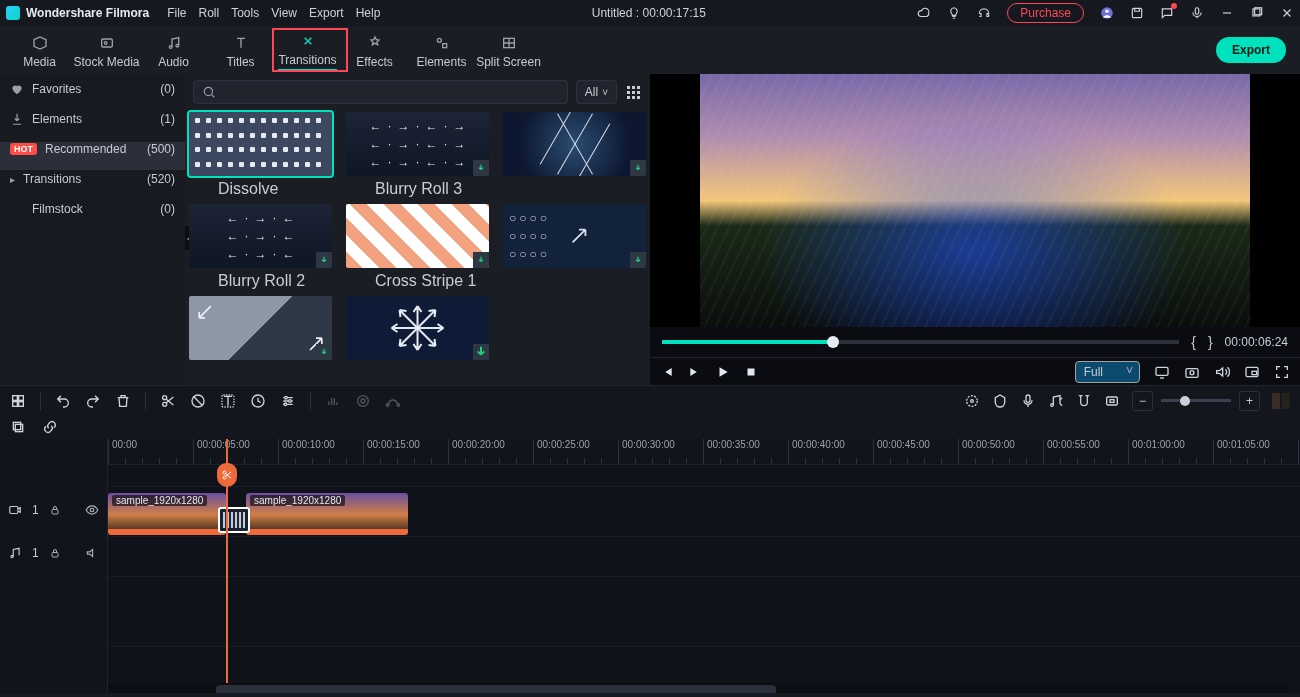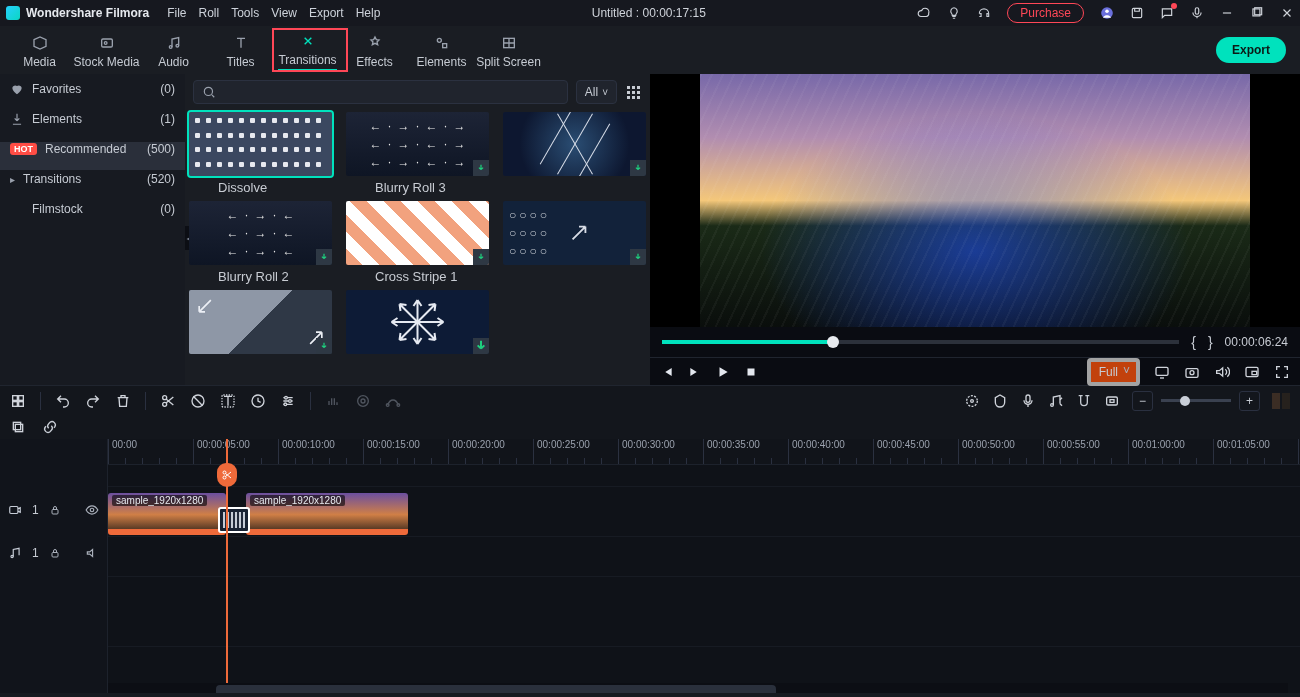--- a/index.html
+++ b/index.html
@@ -58,21 +58,21 @@
   .search input{background:transparent;border:none;outline:none;color:var(--text);width:100%;}
   .drop{background:#20242d;border:1px solid #2b3140;border-radius:4px;padding:4px 8px;display:flex;align-items:center;gap:4px;cursor:pointer;}
   .grid-icn{display:flex;flex-direction:column;gap:2px;padding:2px;cursor:pointer;}
   .grid-icn div{display:flex;gap:2px;} .grid-icn span{width:3px;height:3px;background:#c8ccd4;display:block;}
   .catalog{flex:1;overflow:hidden;padding:2px 4px 0 4px;display:grid;grid-template-columns:1fr 1fr 1fr;gap:6px 14px;align-content:start;}
   .card{display:flex;flex-direction:column;gap:4px;}
   .thumb{height:64px;border-radius:2px;background:#2b3140;position:relative;overflow:hidden;}
   .thumb.sel{outline:2px solid var(--accent);}
   .dlbadge{position:absolute;right:0;bottom:0;width:16px;height:16px;background:#2e3844;display:flex;align-items:center;justify-content:center;}
   .dlbadge svg{width:10px;height:10px;}
-  .caption{color:#c8ccd3;font-size:13px;padding-left:29px;}
+  .caption{color:#c8ccd3;font-size:16px;padding-left:29px;}
 
   
   .t-dissolve{background:#3b4860;display:flex;flex-wrap:wrap;gap:6px;padding:6px;}
   .t-dissolve span{width:5px;height:5px;background:#e6e9ef;border-radius:1px;}
   .t-dark{background:linear-gradient(#1d2436,#0e1524);display:flex;flex-direction:column;align-items:center;justify-content:center;gap:4px;}
   .t-dark .arrowrow{display:flex;gap:6px;}
   .arrow{color:#e6e6e6;font-size:12px;}
   .t-star{background:radial-gradient(circle at 50% 50%,#2a4d73 0%,#0d1730 70%);position:relative;}
   .t-star::before,.t-star::after{content:"";position:absolute;left:50%;top:50%;width:1px;height:70px;background:#d7dde8;transform-origin:center;}
   .t-star::before{transform:translate(-50%,-50%) rotate(30deg);box-shadow:20px 0 #d7dde8,-20px 0 #d7dde8;}
@@ -93,21 +93,21 @@
     linear-gradient(180deg,#7869a9 0%,#b18db0 25%,#f4c77a 50%,#1a2a17 60%,#0a0e0c 100%);
     position:relative;overflow:hidden;}
   .rays{position:absolute;inset:0;background:repeating-linear-gradient(115deg,rgba(255,255,255,.04) 0 2px,rgba(255,255,255,.0) 2px 10px);}
   .play-row{height:30px;display:flex;align-items:center;padding:0 12px;gap:12px;}
   .scrub{flex:1;height:4px;background:#2c313b;position:relative;}
   .scrub .fill{position:absolute;left:0;top:0;bottom:0;width:33%;background:var(--accent);}
   .scrub .knob{position:absolute;left:33%;top:50%;width:12px;height:12px;border-radius:50%;background:#e8ebef;transform:translate(-50%,-50%);} 
   .scrub-tc{color:#c8ccd4;}
   .pbtn{cursor:pointer;}
   .ctrl-row{height:28px;display:flex;align-items:center;gap:14px;padding:0 10px;border-top:1px solid #20252f;}
-  .select-full{background:#c2410c;border:4px solid #a3a3a3;border-radius:4px;padding:3px 18px 3px 8px;cursor:pointer;margin-left:auto;position:relative;}
+  .select-full{background:#0c4a6e;border:1px solid #a3a3a3;border-radius:4px;padding:3px 36px 3px 8px;cursor:pointer;margin-left:auto;position:relative;}
   .select-full::after{content:"˅";position:absolute;right:6px;top:2px;color:#a9afbb;}
 
   
   .tl-tools{height:30px;background:#13161c;border-top:1px solid #20252f;display:flex;align-items:center;gap:14px;padding:0 10px;}
   .sep{width:1px;height:18px;background:#2a3040;}
   .zoom{display:flex;align-items:center;gap:8px;margin-left:auto;}
   .ztrack{width:70px;height:3px;background:#3a4150;position:relative;}
   .ztrack .zk{position:absolute;left:35%;top:50%;width:10px;height:10px;border-radius:50%;background:#c9ced7;transform:translate(-50%,-50%);} 
   .zbox{border:1px solid #2a3040;border-radius:3px;padding:2px 6px;cursor:pointer;}
   .tl-right-icons{display:flex;gap:12px;align-items:center;margin-left:auto;}

